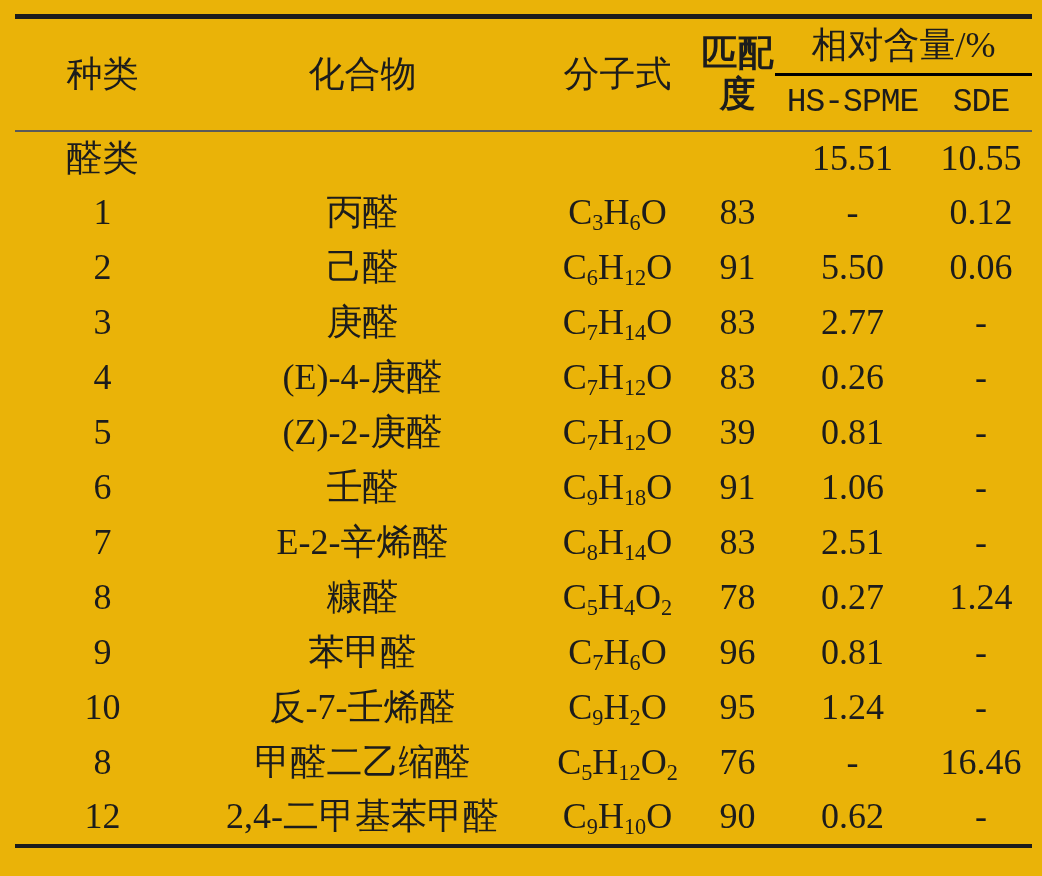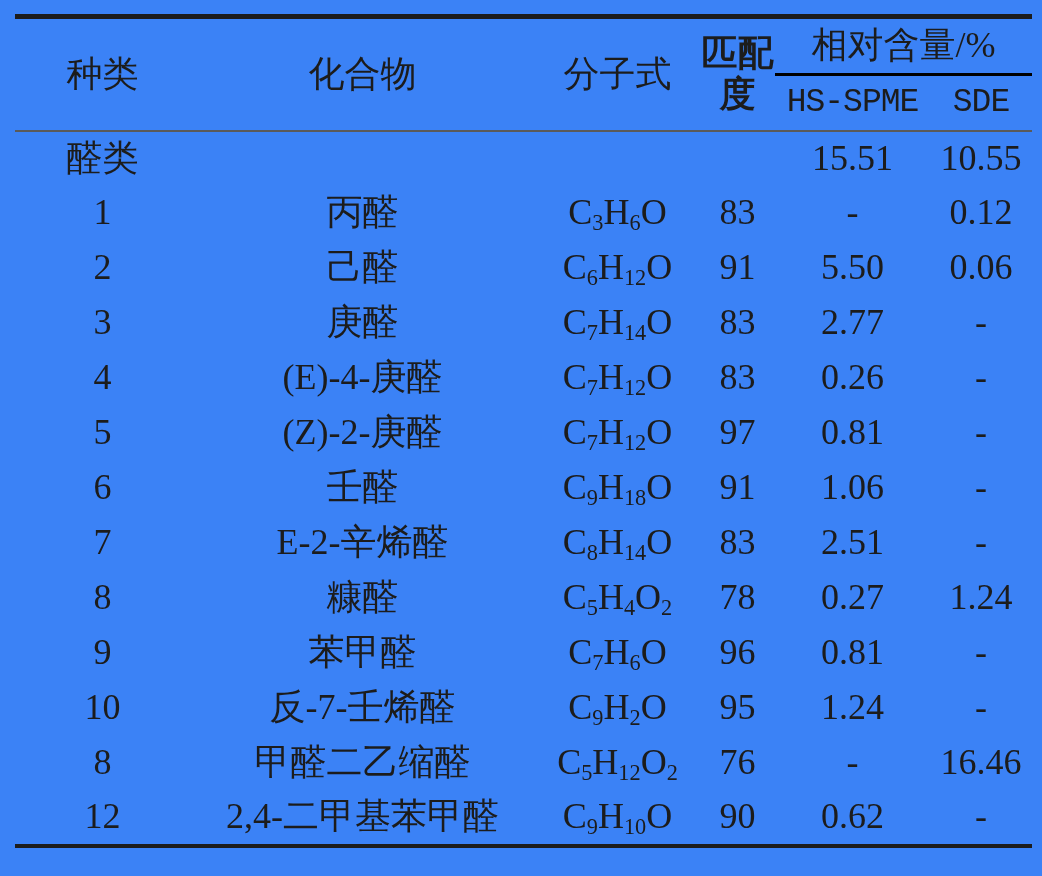--- a/index.html
+++ b/index.html
@@ -1,21 +1,21 @@
 <!DOCTYPE html>
 <html><head>
 <meta charset="utf-8">
 <style>
   * { margin: 0; padding: 0; box-sizing: border-box; }
   html, body { background: #ffffff; }
   .page {
     position: relative;
     width: 1042px;
     height: 876px;
-    background: #3b82f6;
+    background: #eab308;
     overflow: hidden;
     font-family: "Liberation Serif", "DejaVu Serif", serif;
     color: #1c1c1c;
   }
   table.data-table {
     border-collapse: collapse;
     table-layout: fixed;
     width: 1017px;
     margin: 14px 0 0 15px;
     border-top: 5px solid #1c1c1c;
@@ -104,21 +104,21 @@
           <td>(E)-4-庚醛</td>
           <td>C<sub>7</sub>H<sub>12</sub>O</td>
           <td>83</td>
           <td>0.26</td>
           <td>-</td>
         </tr>
         <tr>
           <td>5</td>
           <td>(Z)-2-庚醛</td>
           <td>C<sub>7</sub>H<sub>12</sub>O</td>
-          <td>97</td>
+          <td>39</td>
           <td>0.81</td>
           <td>-</td>
         </tr>
         <tr>
           <td>6</td>
           <td>壬醛</td>
           <td>C<sub>9</sub>H<sub>18</sub>O</td>
           <td>91</td>
           <td>1.06</td>
           <td>-</td>

